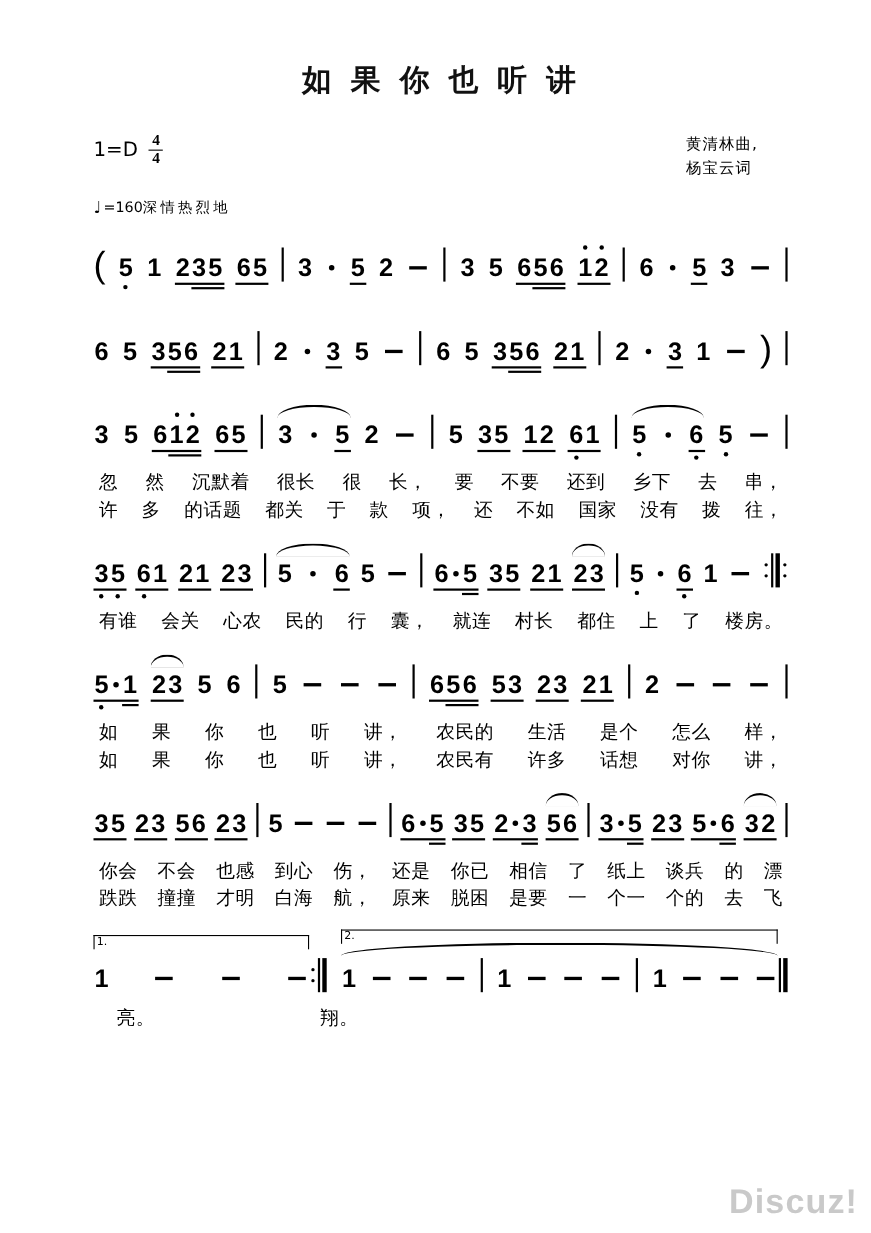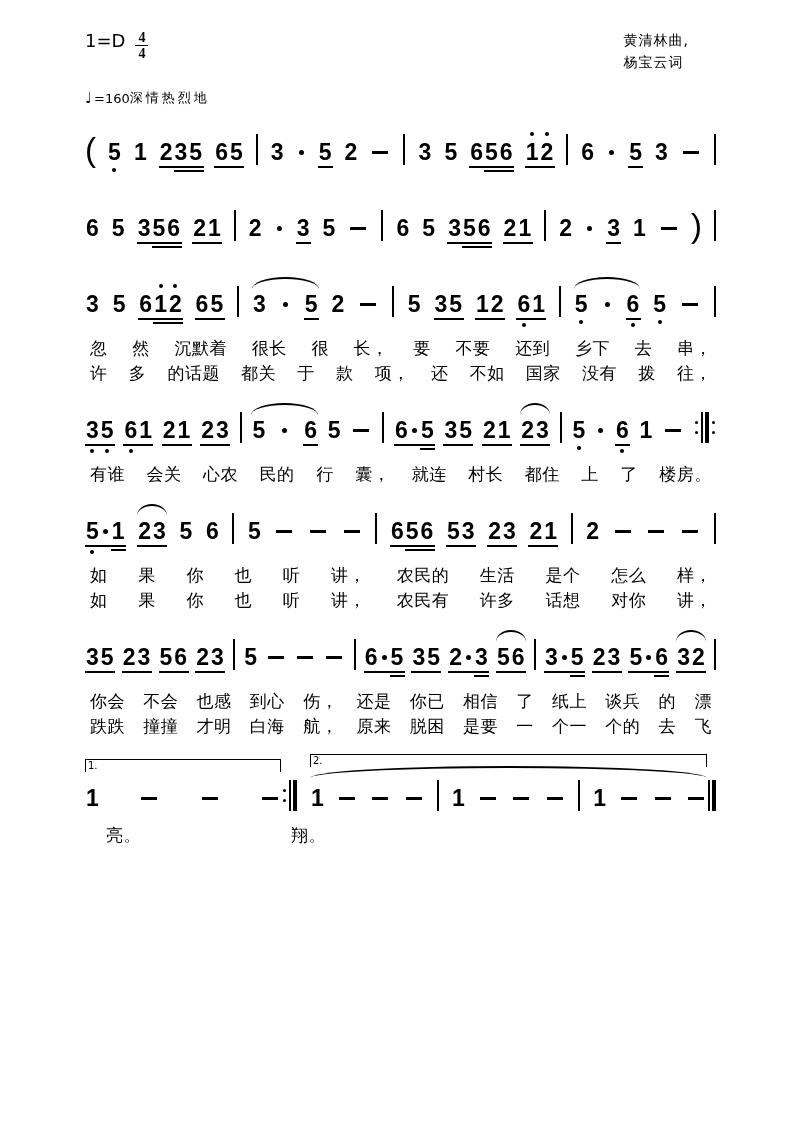--- a/index.html
+++ b/index.html
@@ -2,21 +2,21 @@
 <html><head>
 <meta charset="utf-8">
 <style>
   html,body{margin:0;padding:0;}
   body{width:792px;height:1121px;background:#ffffff;position:relative;overflow:hidden;
        font-family:"DejaVu Sans",sans-serif;color:#000;}
   .page{padding:0 75px 0 85px;}
   h1.title{margin:0;padding-top:55px;text-align:center;font-size:27px;font-weight:bold;
        letter-spacing:4px;color:#111;}
   .meta-row{display:flex;justify-content:space-between;align-items:flex-start;margin-top:30px;}
-  .key-sig{display:flex;font-size:18px;}
+  .key-sig{display:flex;align-items:center;font-size:18px;}
   .ts{display:inline-flex;flex-direction:column;margin-left:10px;
       font-family:"Liberation Serif",serif;font-weight:bold;font-size:14px;line-height:1.1;text-align:center;}
   .ts-top{border-bottom:1.5px solid #000;padding:0 3px;}
   .credits{font-size:14px;line-height:1.55;margin-right:28px;letter-spacing:1px;}
   .tempo-row{margin-top:16px;font-size:13px;display:flex;align-items:center;}
   .tempo-note{font-size:15px;margin-right:2px;}
   .expr{letter-spacing:3px;}
   #score{margin-top:10px;}
   .system{margin-bottom:9px;}
   .music-row{display:flex;justify-content:space-between;align-items:flex-end;padding:17px 0 19px;}
@@ -53,20 +53,21 @@
   .vbracket{position:absolute;top:-26px;left:0;right:0;height:12px;
        border:1px solid #000;border-bottom:none;}
   .vlabel{position:absolute;top:-25px;left:3px;font-size:10px;letter-spacing:0;}
   .watermark{position:absolute;right:12px;bottom:10px;font-family:"Liberation Sans",sans-serif;
        font-weight:bold;font-size:31px;color:#c9c9c9;letter-spacing:1px;}
 </style>
 </head>
 <body>
 
 <div class="page">
+  <h1 class="title">如 果 你 也 听 讲</h1>
 
   <div class="meta-row">
     <div class="key-sig">
       <span>1=D</span>
       <span class="ts">
         <span class="ts-top">4</span>
         <span>4</span>
       </span>
     </div>
     <div class="credits">
@@ -893,13 +894,14 @@
             <i class="bline thick"></i>
           </span>
         </div>
         <div class="lyric-row">
           <span class="lyric-chunk">亮。</span>
           <span class="lyric-chunk">翔。</span>
         </div>
       </div>
     </div>
 
+  <div class="watermark">Discuz!</div>
 </div>
 
 </body></html>

